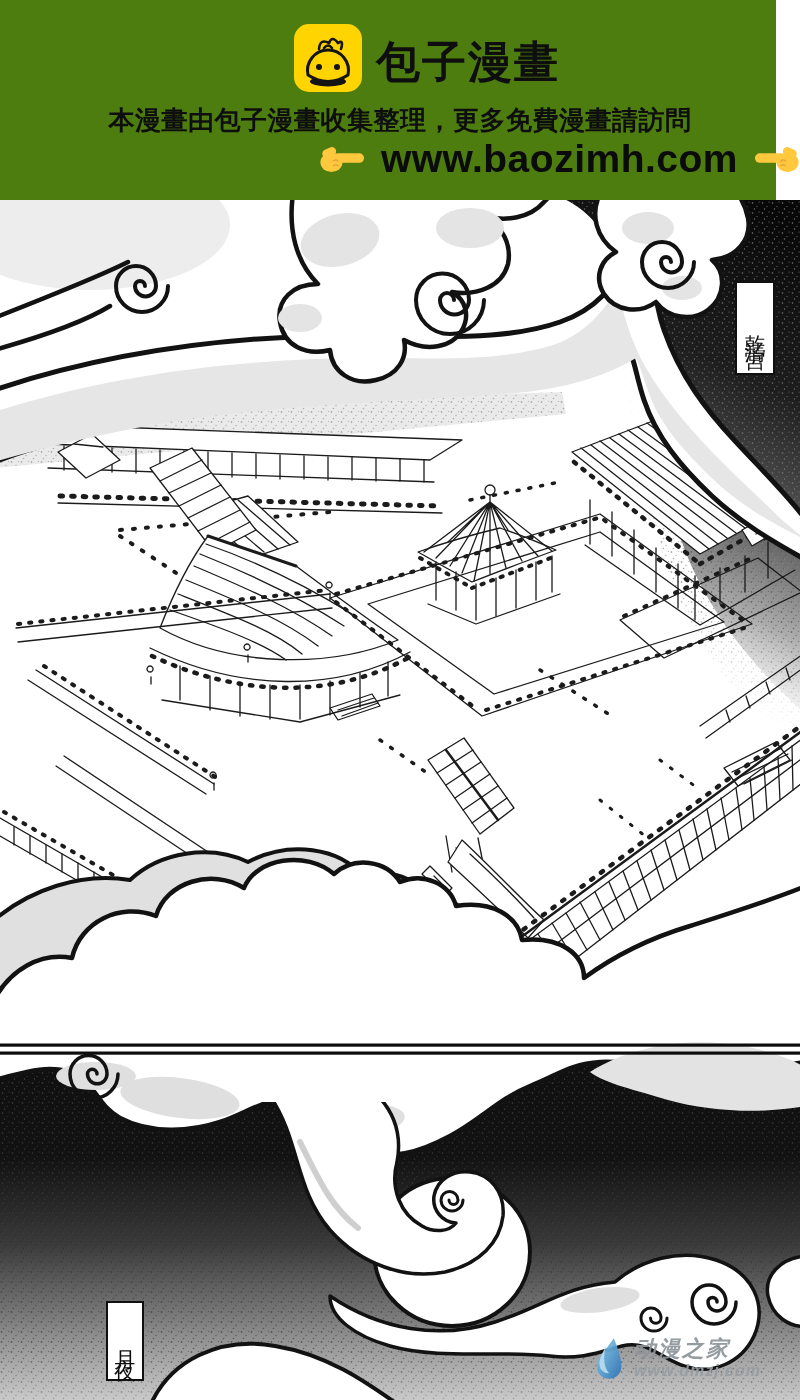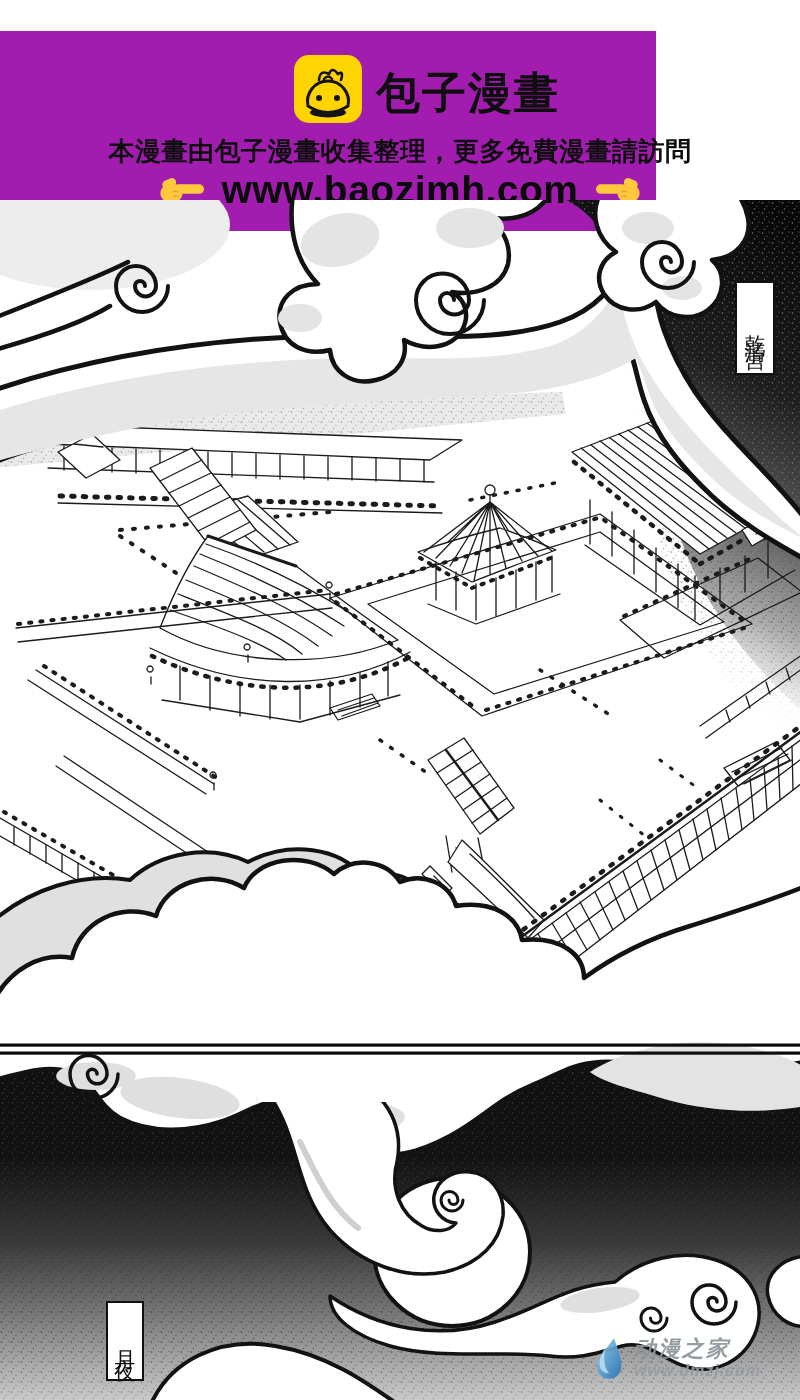--- a/index.html
+++ b/index.html
@@ -2,33 +2,33 @@
 <html><head>
 <meta charset="utf-8">
 <style>
   html,body{margin:0;padding:0;}
   body{
     width:800px;height:1400px;position:relative;overflow:hidden;
     background:#ffffff;
     font-family:"Liberation Sans","DejaVu Sans",sans-serif;
   }
   
-  .header{position:absolute;left:0;top:0;width:656px;height:200px;background:#a21caf;margin-top:31px;}
+  .header{position:absolute;left:0;top:0;width:776px;height:200px;background:#4d7c0f;}
   .logo-box{position:absolute;left:294px;top:24px;width:68px;height:68px;}
   .site-title{
     position:absolute;left:376px;top:33px;font-size:44px;font-weight:700;
     color:#0e0e0e;letter-spacing:2px;white-space:nowrap;
   }
   .notice-line{
     position:absolute;left:0;top:103px;width:800px;text-align:center;
     font-size:26px;font-weight:700;color:#0e0e0e;letter-spacing:.5px;white-space:nowrap;
   }
   .url-line{
     position:absolute;left:0;top:136px;width:800px;height:46px;
-    display:flex;align-items:center;justify-content:center;gap:16px;
+    display:flex;align-items:center;justify-content:flex-end;gap:16px;
   }
   .url-text{font-size:39px;font-weight:600;color:#0b0b0b;letter-spacing:.5px;}
   .hand{width:46px;height:30px;display:block;}
   .hand.left{transform:scaleX(-1);}
   
   .scene{position:absolute;left:0;top:200px;width:800px;height:1200px;}
   
   .v-label{
     position:absolute;background:#fff;border:2px solid #101010;
     display:flex;align-items:center;justify-content:center;

